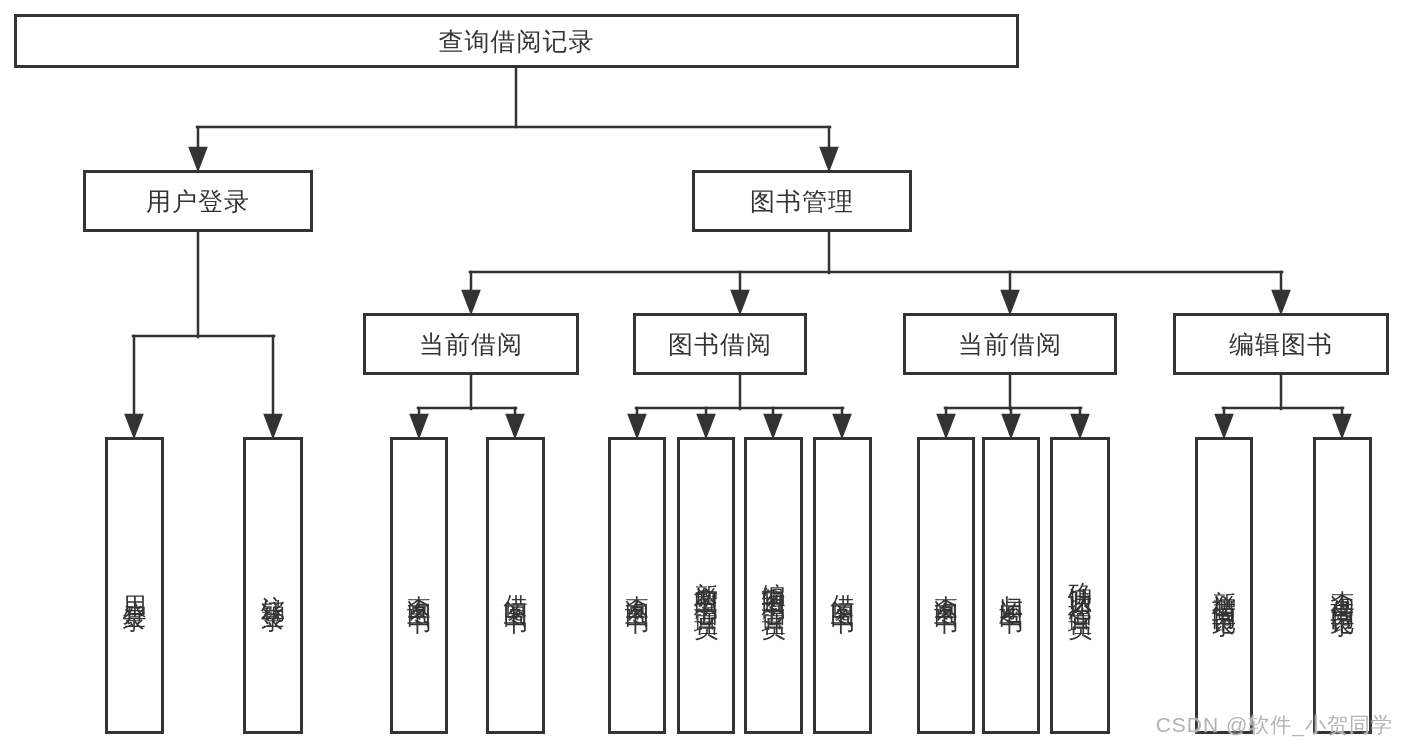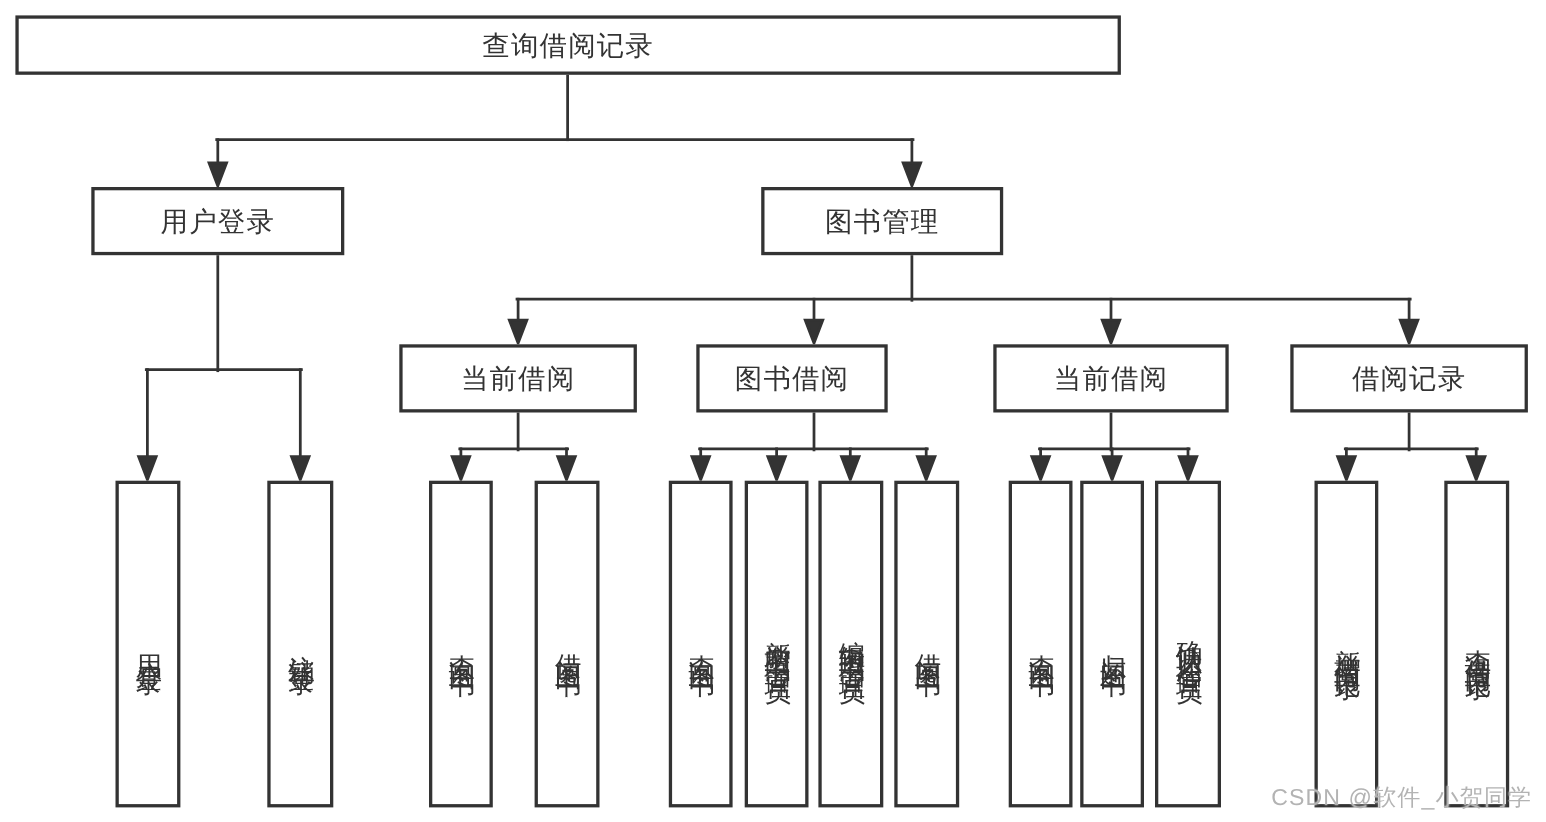--- a/index.html
+++ b/index.html
@@ -99,21 +99,21 @@
   </svg>
 
   <div class="node root" style="left:14px;top:14px;width:1005px;height:54px">查询借阅记录</div>
 
   <div class="node" style="left:83px;top:170px;width:230px;height:62px">用户登录</div>
   <div class="node" style="left:692px;top:170px;width:220px;height:62px">图书管理</div>
 
   <div class="node" style="left:363px;top:313px;width:216px;height:62px">当前借阅</div>
   <div class="node" style="left:633px;top:313px;width:174px;height:62px">图书借阅</div>
   <div class="node" style="left:903px;top:313px;width:214px;height:62px">当前借阅</div>
-  <div class="node" style="left:1173px;top:313px;width:216px;height:62px">借阅记录</div>
+  <div class="node" style="left:1173px;top:313px;width:216px;height:62px">编辑图书</div>
 
   <div class="leaf" style="left:105px;width:59px">
     <span>用户登录</span>
   </div>
   <div class="leaf" style="left:243px;width:60px">
     <span>注销登录</span>
   </div>
 
   <div class="leaf" style="left:390px;width:58px">
     <span>查询图书</span>

